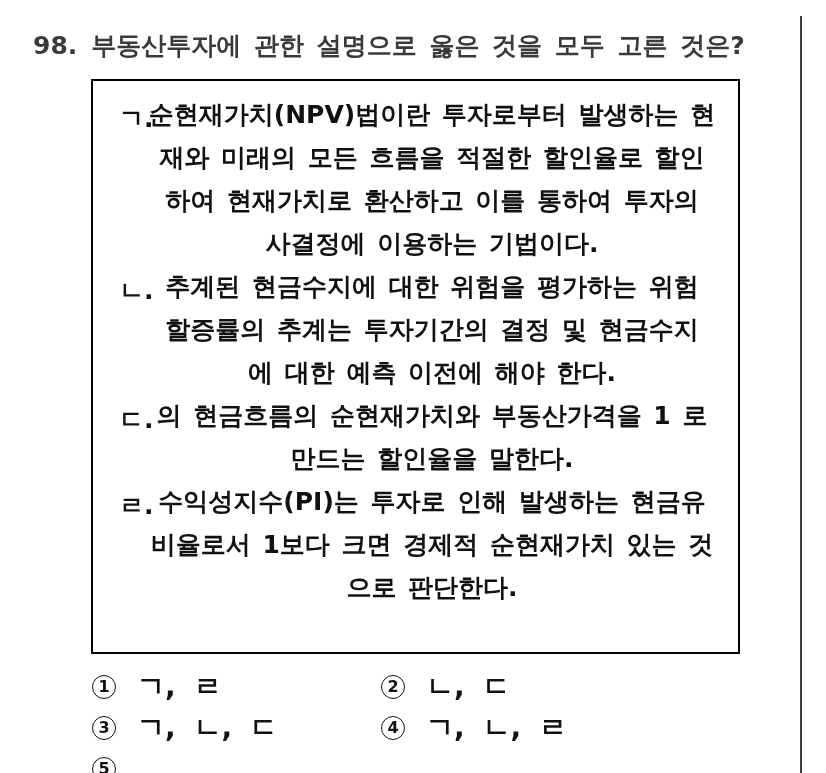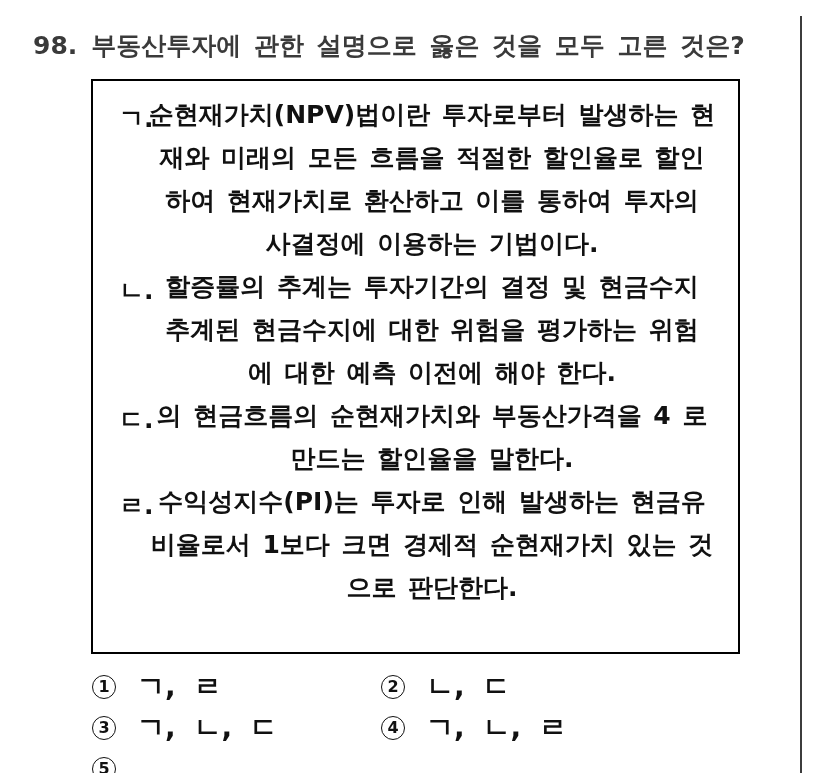--- a/index.html
+++ b/index.html
@@ -117,28 +117,28 @@
     <div class="item">
       <span class="marker">ㄱ.</span>
       <div class="line">순현재가치(NPV)법이란 투자로부터 발생하는 현</div>
       <div class="line">재와 미래의 모든 흐름을 적절한 할인율로 할인</div>
       <div class="line">하여 현재가치로 환산하고 이를 통하여 투자의</div>
       <div class="line">사결정에 이용하는 기법이다.</div>
     </div>
 
     <div class="item">
       <span class="marker">ㄴ.</span>
+      <div class="line">추계된 현금수지에 대한 위험을 평가하는 위험</div>
       <div class="line">할증률의 추계는 투자기간의 결정 및 현금수지</div>
-      <div class="line">추계된 현금수지에 대한 위험을 평가하는 위험</div>
       <div class="line">에 대한 예측 이전에 해야 한다.</div>
     </div>
 
     <div class="item">
       <span class="marker">ㄷ.</span>
-      <div class="line">의 현금흐름의 순현재가치와 부동산가격을 4 로</div>
+      <div class="line">의 현금흐름의 순현재가치와 부동산가격을 1 로</div>
       <div class="line">만드는 할인율을 말한다.</div>
     </div>
 
     <div class="item">
       <span class="marker">ㄹ.</span>
       <div class="line">수익성지수(PI)는 투자로 인해 발생하는 현금유</div>
       <div class="line">비율로서 1보다 크면 경제적 순현재가치 있는 것</div>
       <div class="line">으로 판단한다.</div>
     </div>
 

